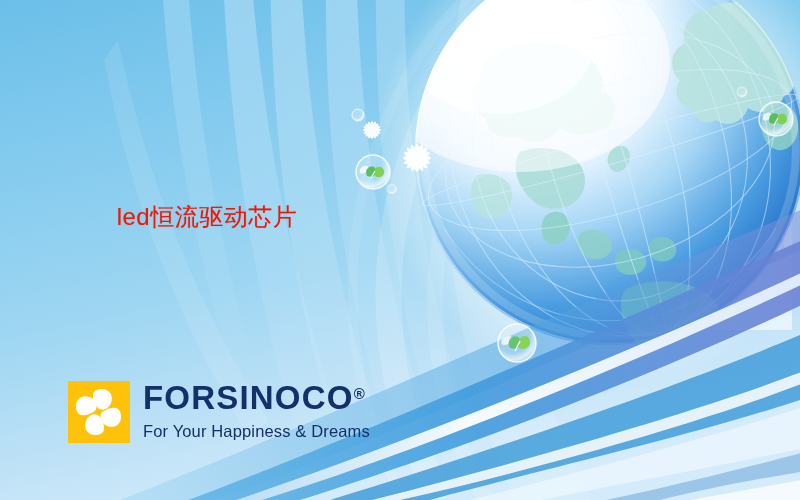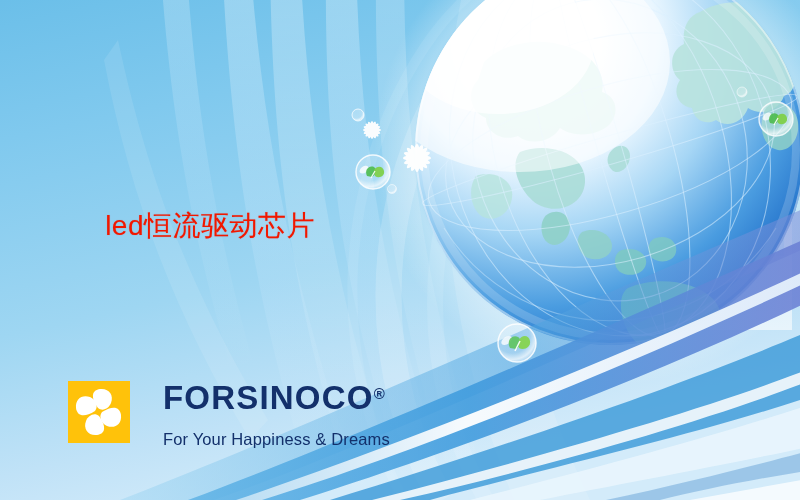--- a/index.html
+++ b/index.html
@@ -16,41 +16,40 @@
     background: linear-gradient(160deg, #6cc0ea 0%, #7ec8ee 22%, #9ad5f2 55%, #bde0f6 80%, #cfe9f9 100%);
   }
 
   
   .art { position: absolute; inset: 0; pointer-events: none; }
   .art svg { display: block; width: 800px; height: 500px; }
 
   
   #headline {
     position: absolute;
-    left: 72px;
+    left: 88px;
     top: 163px;
     width: 340px;
     color: #f11800;
-    font-size: 28px;
+    font-size: 24px;
     line-height: 1.50;
     font-weight: 400;
     letter-spacing: 0.5px;
     text-shadow: 0 0 1px rgba(241,24,0,0.35);
     white-space: pre;
   }
   #headline .l2 { display: block; padding-left: 14px; }
 
   
   #logo {
     position: absolute;
     left: 68px;
     top: 381px;
     display: flex;
     align-items: flex-start;
-    gap: 20px;
   }
   #logo-mark {
     width: 62px;
     height: 62px;
     background: #ffc20a;
     flex: 0 0 auto;
   }
   #logo-mark svg { display: block; }
   #logo-text {
     margin-left: 13px;
@@ -69,21 +68,21 @@
     font-size: 15px;
     vertical-align: 10px;
     letter-spacing: 0;
   }
   #tagline {
     display: block;
     color: #13306b;
     font-size: 16.5px;
     letter-spacing: 0.15px;
     line-height: 1.2;
-    margin-top: 16px;
+    margin-top: 8px;
     white-space: nowrap;
   }
 </style>
 </head>
 <body>
 
 <div id="banner">
 
   <div class="art">
     <svg viewBox="0 0 800 500" xmlns="http://www.w3.org/2000/svg">

